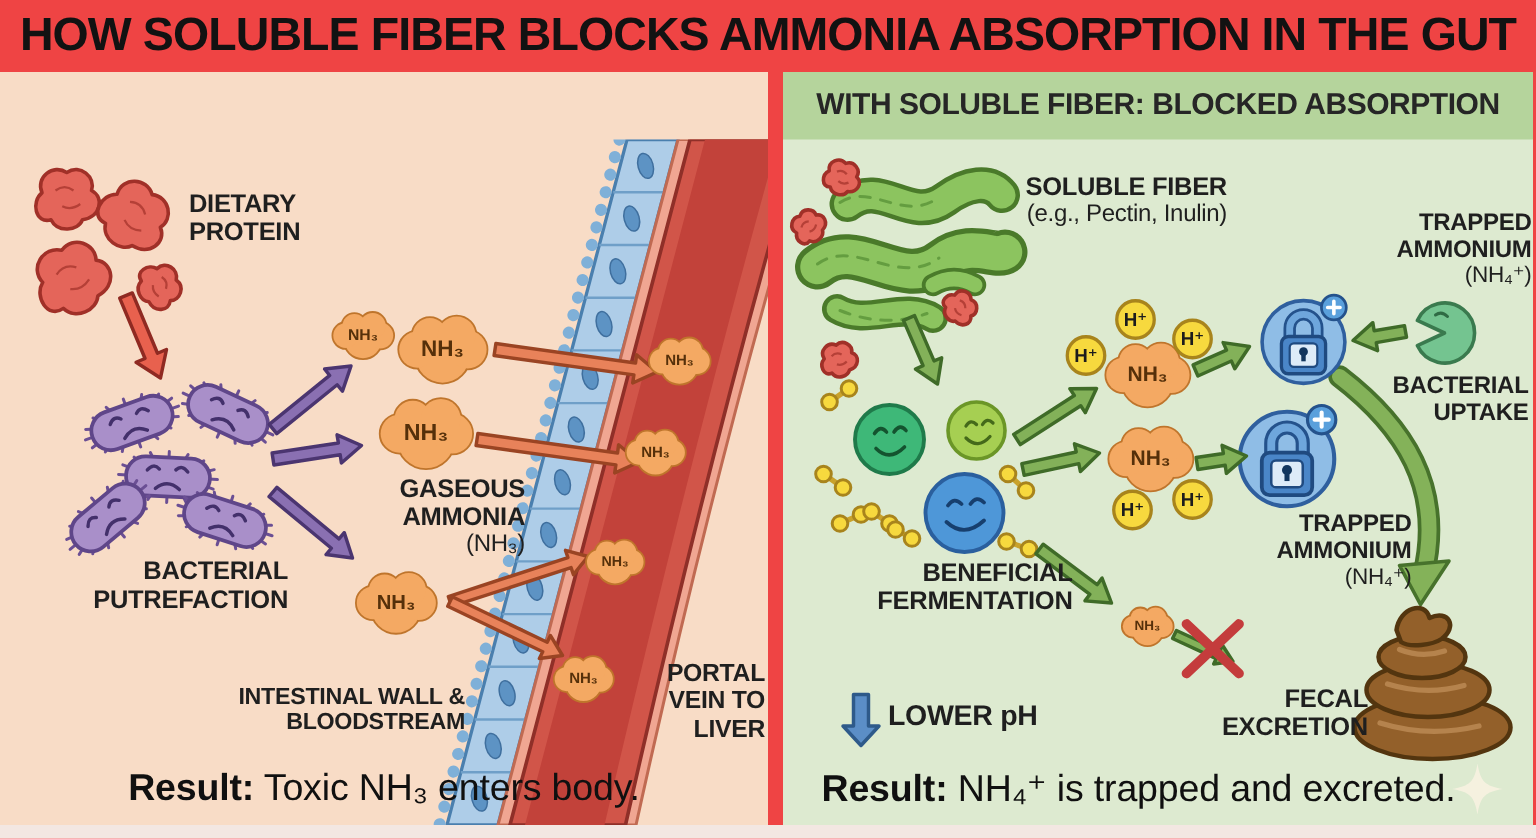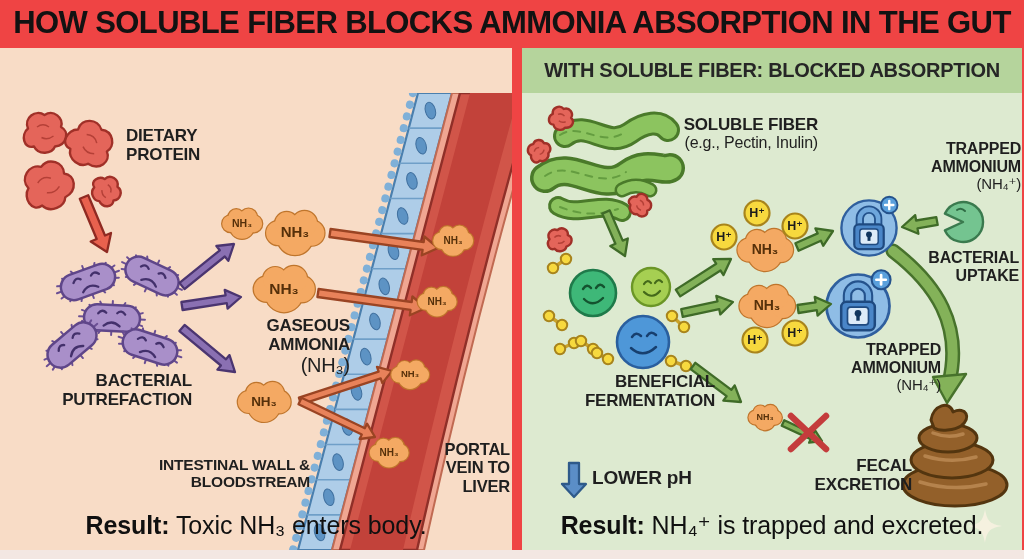--- a/index.html
+++ b/index.html
@@ -402,21 +402,21 @@
     </g>
     <g>
       <path transform="translate(985 526)" d="M0,-17 C2,-5 5,-2 17,0 C5,2 2,5 0,17 C-2,5 -5,2 -17,0 C-5,-2 -2,-5 0,-17 Z" fill="#f6f1df" opacity=".95"></path>
     </g>
   </svg>
 
   <div class="lbl" style="left:126px;top:126px;width:95px;font-size:17px;text-align:left">DIETARY PROTEIN</div>
   <div class="lbl" style="left:50px;top:371px;width:142px;font-size:17px">BACTERIAL PUTREFACTION</div>
   <div class="lbl" style="left:222px;top:316px;width:128px;font-size:17px">
     <div>GASEOUS AMMONIA</div>
-    <div class="sub" style="font-size:20px">(NH₃)</div>
+    <div class="sub" style="font-size:16px">(NH₃)</div>
   </div>
   <div class="lbl" style="left:158px;top:456px;width:152px;font-size:15.5px">INTESTINAL WALL &amp; BLOODSTREAM</div>
   <div class="lbl" style="left:424px;top:440px;width:86px;font-size:16.5px">PORTAL VEIN TO LIVER</div>
   <div class="result" style="left:0;width:512px">
     <b>Result:</b>
     <span>Toxic NH₃ enters body.</span>
   </div>
 
   <div class="lbl" style="left:648px;top:115px;width:170px">
     <div style="font-size:17px">SOLUBLE FIBER</div>
@@ -427,19 +427,19 @@
     <div class="sub" style="font-size:15px">(NH₄⁺)</div>
   </div>
   <div class="lbl" style="left:901px;top:249px;width:118px;font-size:16px">BACTERIAL UPTAKE</div>
   <div class="lbl" style="left:550px;top:372px;width:165px;font-size:17px">BENEFICIAL FERMENTATION</div>
   <div class="lbl" style="left:592px;top:467px;width:130px;font-size:19px;font-weight:600;text-align:left">LOWER pH</div>
   <div class="lbl" style="left:791px;top:341px;width:150px">
     <div style="font-size:16px">TRAPPED AMMONIUM</div>
     <div class="sub" style="font-size:15px">(NH₄⁺)</div>
   </div>
   <div class="lbl" style="left:800px;top:456px;width:112px;font-size:17px">FECAL EXCRETION</div>
-  <div class="result" style="left:522px;width:500px">
+  <div class="result" style="left:509px;width:500px">
     <b>Result:</b>
     <span>NH₄⁺ is trapped and excreted.</span>
   </div>
 
   <div class="bottom-strip"></div>
 </div>
 
 </body></html>

